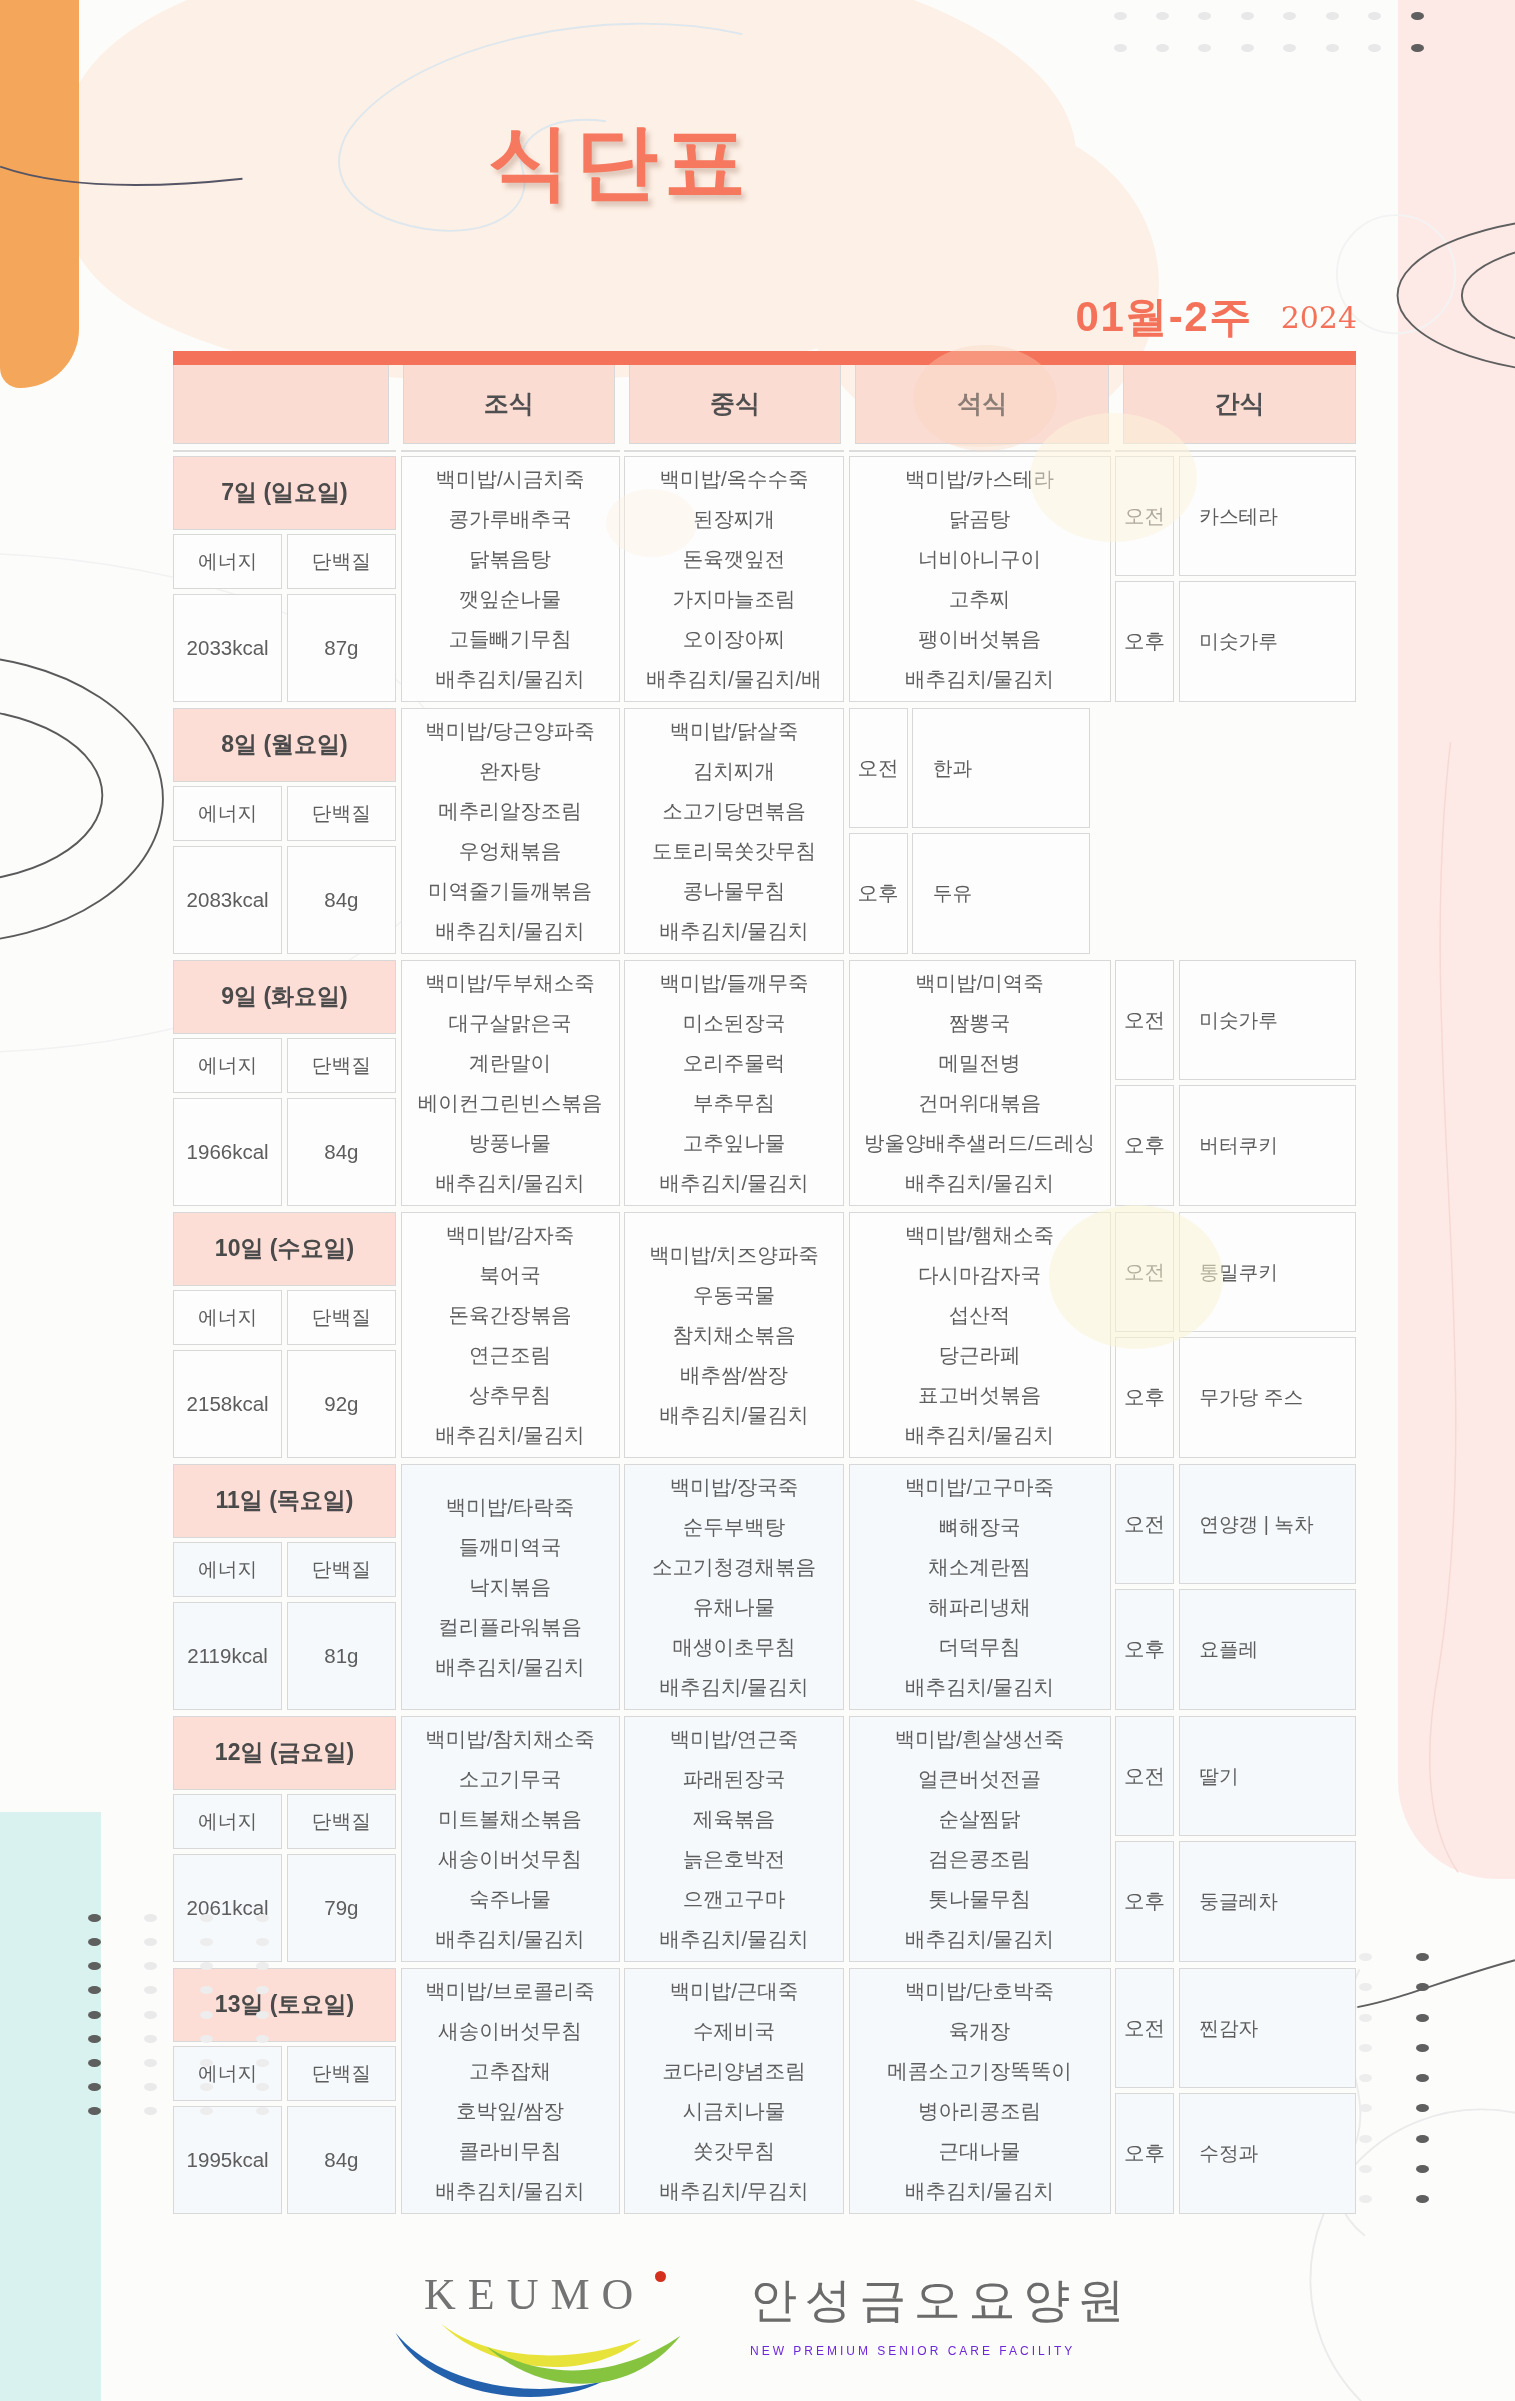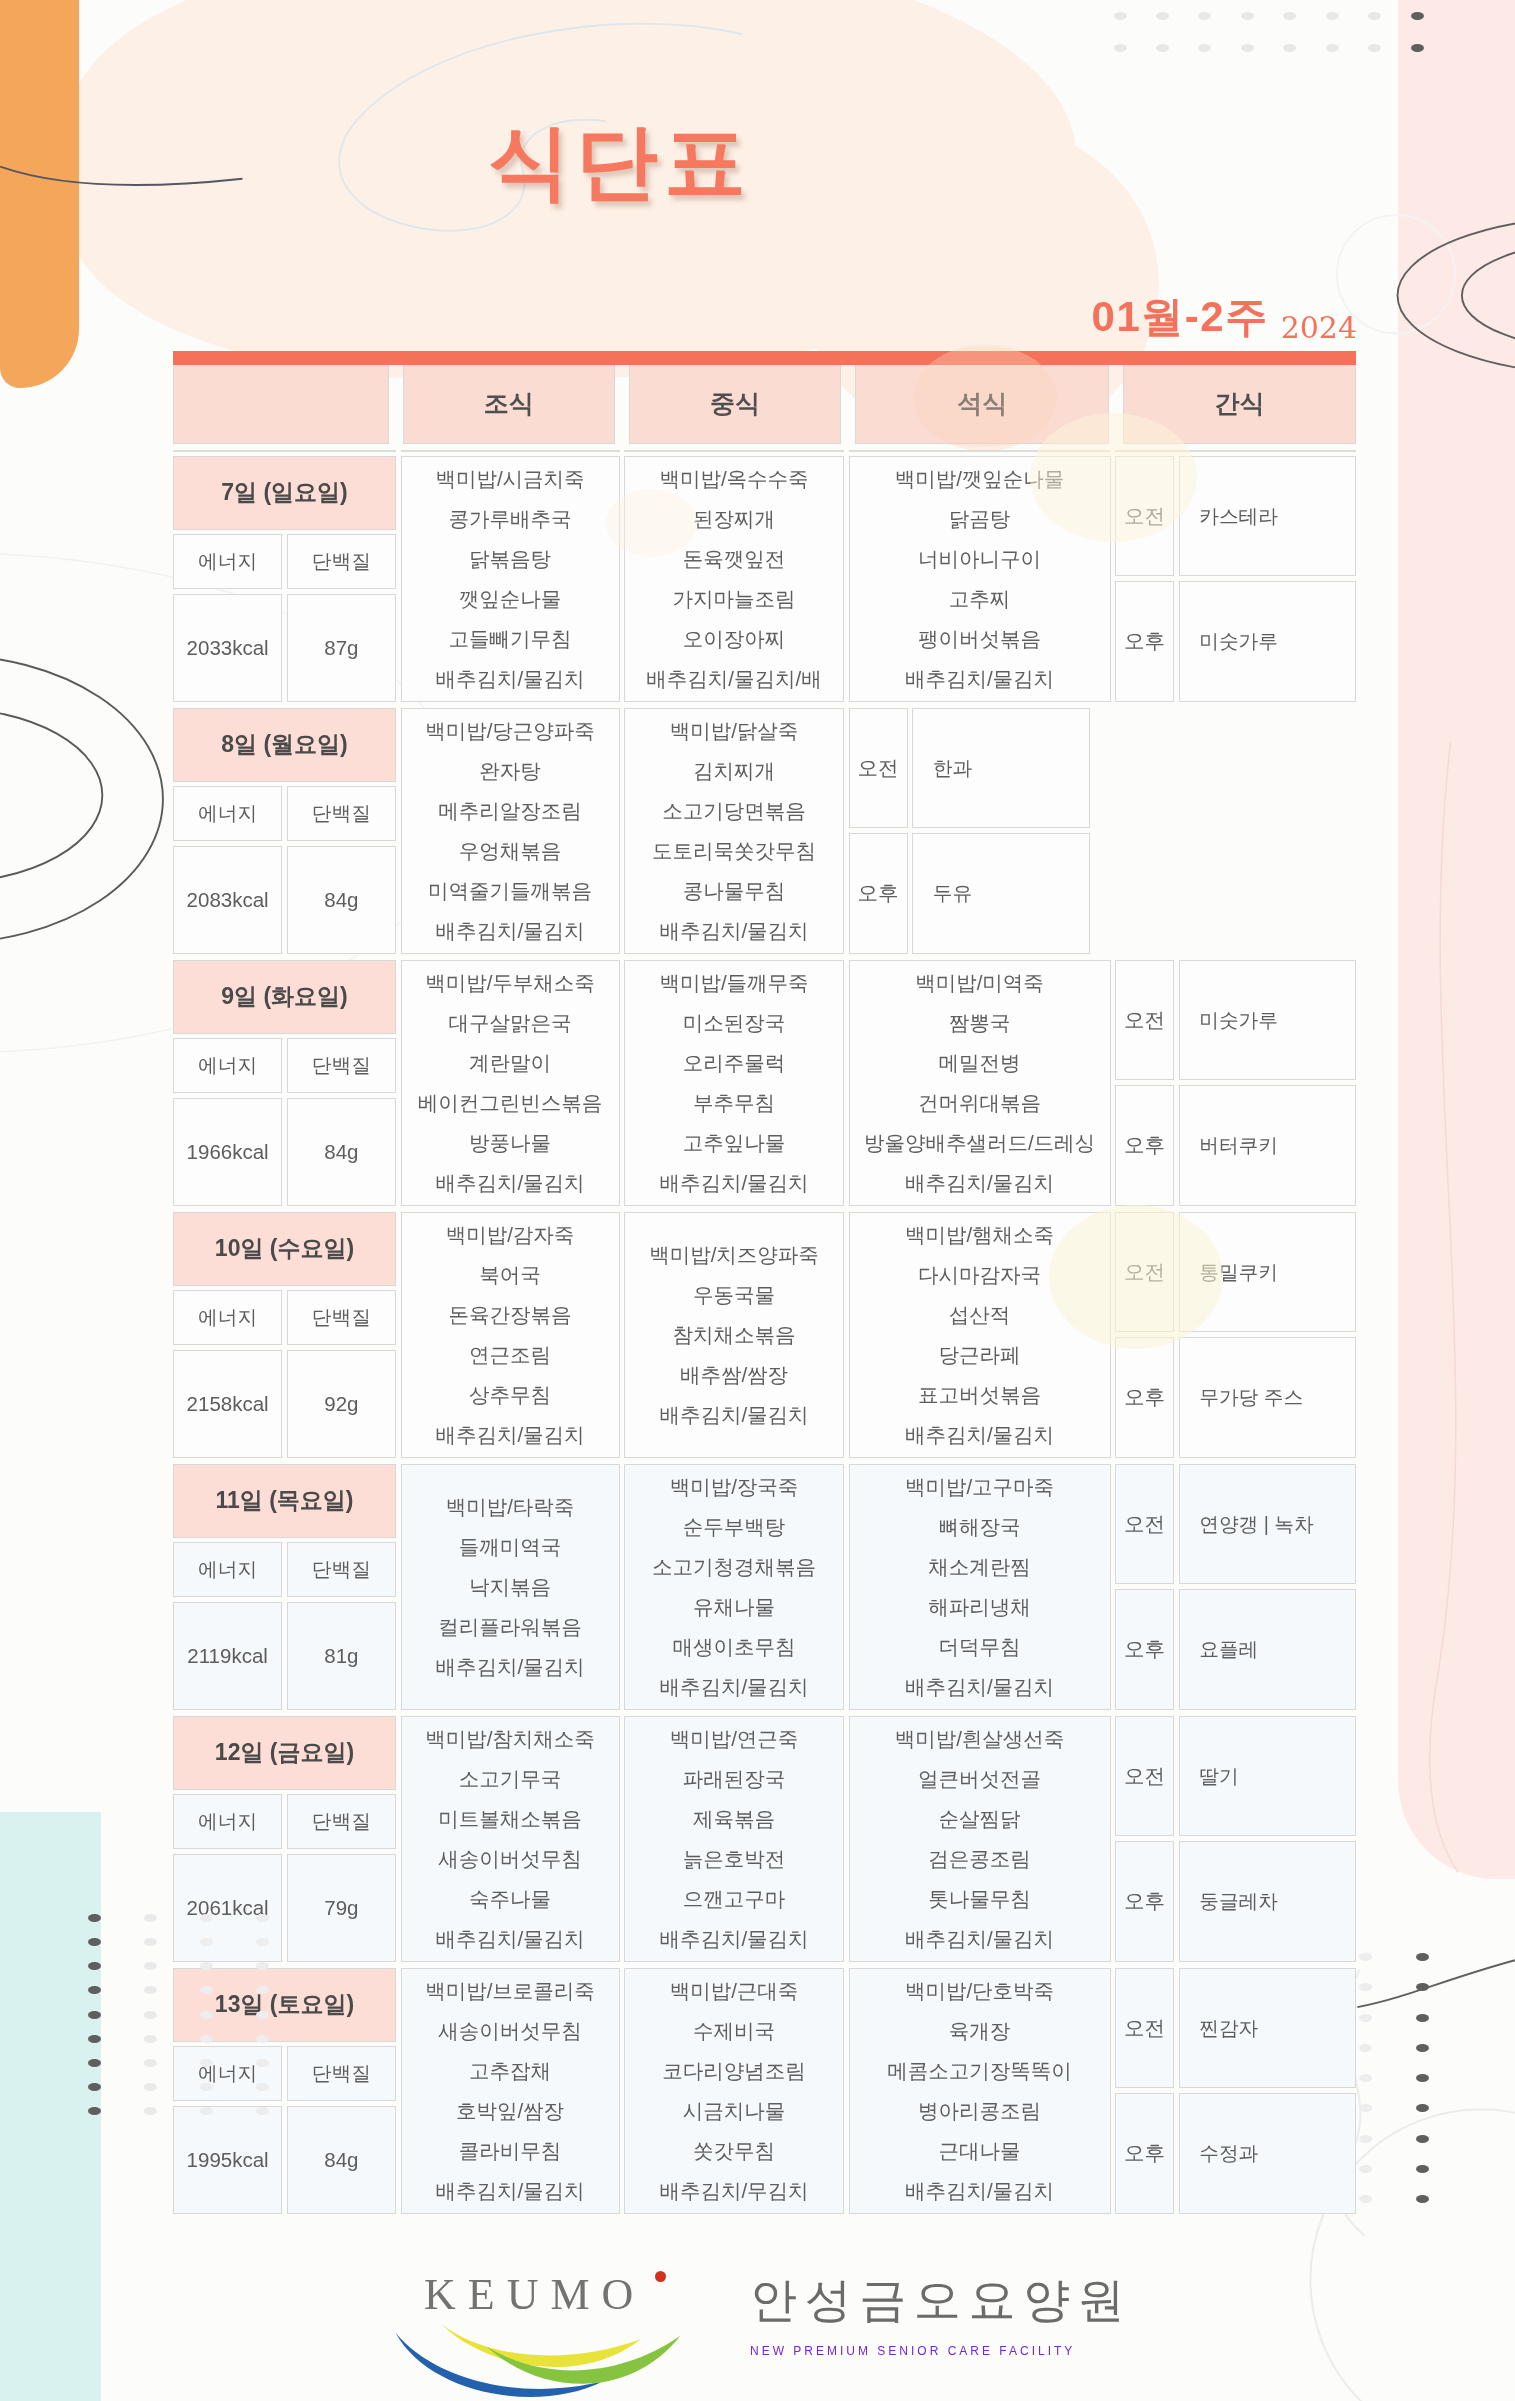--- a/index.html
+++ b/index.html
@@ -11,21 +11,21 @@
   .peach-blob{left:68px;top:-53px;width:1008px;height:432px;background:#fdf0e6;border-radius:46% 54% 58% 42%;z-index:0;}
   .peach-blob2{left:803px;top:121px;width:356px;height:326px;background:#fdf0e6;border-radius:50%;z-index:0;}
   .right-band{left:1398px;top:0;width:117px;height:1879px;background:#fdeae7;border-radius:0 0 0 98px;z-index:0;}
   .mint-band{left:0;top:1812px;width:101px;height:589px;background:#d9f2ef;z-index:1;}
   .blob-overlay{pointer-events:none;z-index:3;border-radius:50%;}
   .svg-deco{left:0;top:0;z-index:1;}
   .dot{position:absolute;width:13px;height:8.3px;border-radius:50%;z-index:3;}
   
   .title{left:0;top:108px;width:1240px;text-align:center;font-size:82px;font-weight:800;letter-spacing:6px;
          color:#f5785f;z-index:2;text-shadow:3.8px 4.5px 5.3px rgba(140,90,70,.28);}
-  .datebar{right:158px;top:289px;display:flex;align-items:flex-end;gap:12px;z-index:2;}
+  .datebar{right:158px;top:289px;display:flex;align-items:center;gap:28px;z-index:2;}
   .period{font-size:42px;font-weight:800;color:#f4725a;letter-spacing:1.5px;}
   .year{font-size:30px;font-family:"DejaVu Serif","Liberation Serif",serif;color:#f4725a;}
   
   .tablewrap{left:173px;top:351px;width:1183px;z-index:2;}
   .topbar{height:13.6px;background:#f4725a;}
   .hrow{display:flex;gap:14px;height:79px;}
   .c{background:#fdfdfe;border:1.5px solid #d8d8d8;box-sizing:border-box;}
   .hcell{background:#fbdcd3;border-top:none;display:flex;align-items:center;justify-content:center;
          font-size:25px;font-weight:700;color:#4f4f4f;}
   .w-day{width:223px;}.w-b{width:219px;}.w-l{width:220px;}.w-d{width:262px;}.w-s{width:241px;}
@@ -136,21 +136,21 @@
           </div>
         <div class="c meal w-l">
             <div class="menu-line">백미밥/옥수수죽</div>
             <div class="menu-line">된장찌개</div>
             <div class="menu-line">돈육깻잎전</div>
             <div class="menu-line">가지마늘조림</div>
             <div class="menu-line">오이장아찌</div>
             <div class="menu-line">배추김치/물김치/배</div>
           </div>
         <div class="c meal w-d">
-            <div class="menu-line">백미밥/깻잎순나물</div>
+            <div class="menu-line">백미밥/카스테라</div>
             <div class="menu-line">닭곰탕</div>
             <div class="menu-line">너비아니구이</div>
             <div class="menu-line">고추찌</div>
             <div class="menu-line">팽이버섯볶음</div>
             <div class="menu-line">배추김치/물김치</div>
           </div>
         <div class="snackcol">
           <div class="shalf">
             <div class="c stime">오전</div>
             <div class="c stext">카스테라</div>

